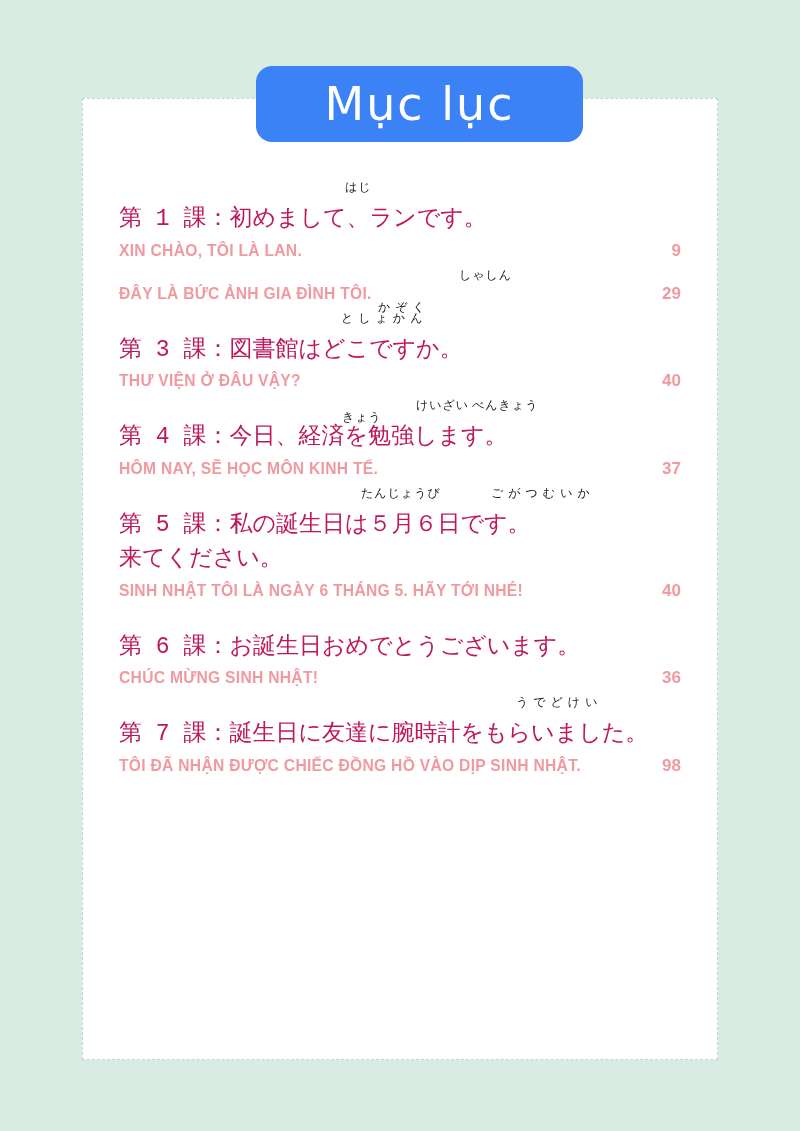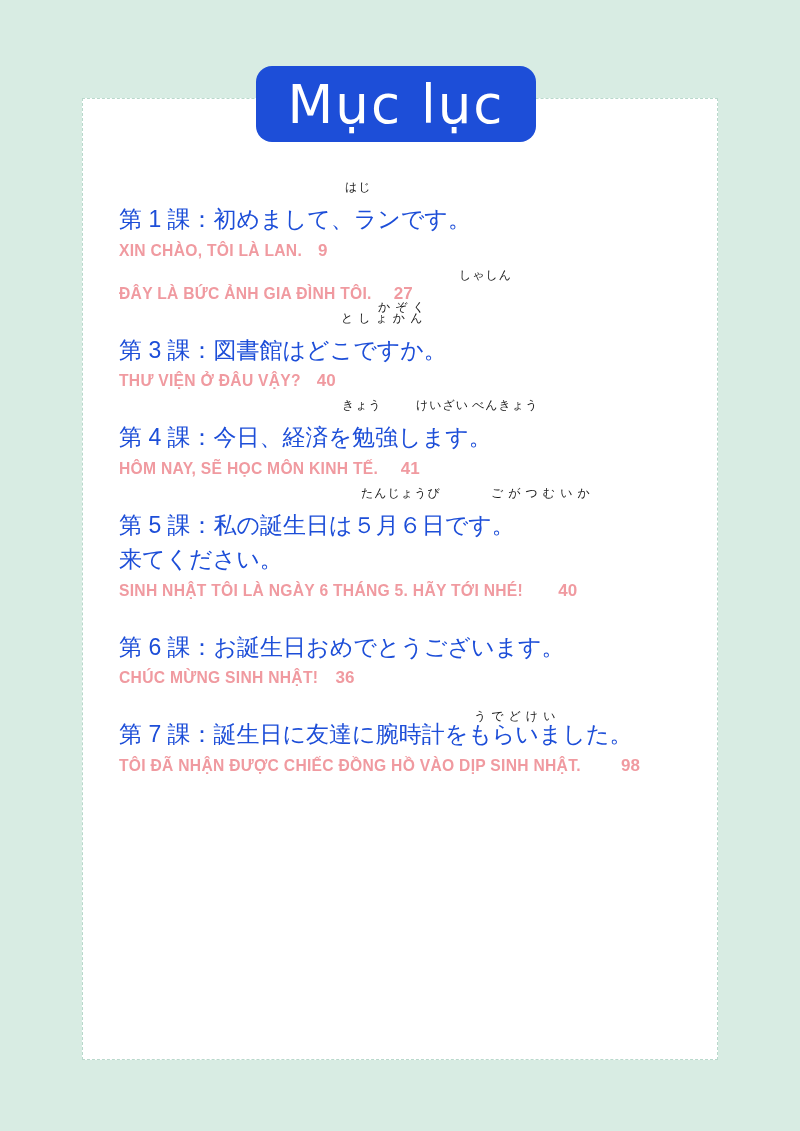--- a/index.html
+++ b/index.html
@@ -20,48 +20,48 @@
     width: 636px;
     height: 962px;
     background: #ffffff;
     border: 1px dashed #b9d9cc;
     box-sizing: border-box;
   }
   .title-pill {
     position: absolute;
     left: 256px;
     top: 66px;
-    width: 280px;
+    width: 327px;
     height: 76px;
-    background: #1d4ed8;
+    background: #3b82f6;
     border-radius: 16px;
     color: #ffffff;
-    font-size: 53px;
+    font-size: 46px;
     letter-spacing: 2px;
     display: flex;
     align-items: center;
     justify-content: center;
     font-family: "DejaVu Sans", sans-serif;
     font-weight: 400;
     z-index: 5;
   }
   .toc {
     position: absolute;
     left: 36px;
     top: 80px;
     right: 30px;
   }
   .entry {
     margin-bottom: 6px;
   }
   .jp-line {
     position: relative;
-    font-family: Liberation Sans, sans-serif;
+    font-family: Liberation Mono, monospace;
     font-size: 23px;
-    color: #1d4ed8;
+    color: #be185d;
     line-height: 1.5;
     white-space: nowrap;
     padding-top: 10px;
   }
   .jp-line + .jp-line {
     padding-top: 0;
   }
   .ruby-row {
     position: relative;
     height: 13px;
@@ -71,20 +71,21 @@
     white-space: nowrap;
     letter-spacing: 1px;
   }
   .ruby-row span {
     position: absolute;
     top: 0;
   }
   .vn-row {
     display: flex;
     align-items: baseline;
+    justify-content: space-between;
     margin-top: 4px;
   }
   .vn-text {
     color: #f09aa0;
     font-size: 17px;
     font-weight: bold;
     letter-spacing: 0.3px;
     font-family: "Liberation Sans", sans-serif;
     transform: scaleX(0.92);
     transform-origin: left center;
@@ -112,43 +113,43 @@
           <div class="vn-page">9</div>
         </div>
       </div>
       <div class="entry">
         <div class="ruby-row">
           <span style="left: 259px; margin-top: 32px;">か ぞ く</span>
           <span style="left: 340px;">しゃしん</span>
         </div>
         <div class="vn-row">
           <div class="vn-text">ĐÂY LÀ BỨC ẢNH GIA ĐÌNH TÔI.</div>
-          <div class="vn-page">27</div>
+          <div class="vn-page">29</div>
         </div>
       </div>
       <div class="entry">
         <div class="ruby-row">
           <span style="left: 222px;">と し ょ か ん</span>
         </div>
         <div class="jp-line">第 3 課：図書館はどこですか。</div>
         <div class="vn-row">
           <div class="vn-text">THƯ VIỆN Ở ĐÂU VẬY?</div>
           <div class="vn-page">40</div>
         </div>
       </div>
       <div class="entry">
         <div class="ruby-row">
-          <span style="left: 223px;">きょう</span>
+          <span style="left: 223px; margin-top: 12px;">きょう</span>
           <span style="left: 297px;">けいざい</span>
           <span style="left: 353px;">べんきょう</span>
         </div>
         <div class="jp-line">第 4 課：今日、経済を勉強します。</div>
         <div class="vn-row">
           <div class="vn-text">HÔM NAY, SẼ HỌC MÔN KINH TẾ.</div>
-          <div class="vn-page">41</div>
+          <div class="vn-page">37</div>
         </div>
       </div>
       <div class="entry">
         <div class="ruby-row">
           <span style="left: 242px;">たんじょうび</span>
           <span style="left: 372px;">ご が つ む い か</span>
         </div>
         <div class="jp-line">第 5 課：私の誕生日は５月６日です。</div>
         <div class="jp-line">来てください。</div>
         <div class="vn-row">
@@ -159,21 +160,21 @@
       <div class="entry">
         <div class="ruby-row"></div>
         <div class="jp-line">第 6 課：お誕生日おめでとうございます。</div>
         <div class="vn-row">
           <div class="vn-text">CHÚC MỪNG SINH NHẬT!</div>
           <div class="vn-page">36</div>
         </div>
       </div>
       <div class="entry">
         <div class="ruby-row">
-          <span style="left: 355px; margin-top: 14px;">う で ど け い</span>
+          <span style="left: 397px;">う で ど け い</span>
         </div>
         <div class="jp-line">第 7 課：誕生日に友達に腕時計をもらいました。</div>
         <div class="vn-row">
           <div class="vn-text">TÔI ĐÃ NHẬN ĐƯỢC CHIẾC ĐỒNG HỒ VÀO DỊP SINH NHẬT.</div>
           <div class="vn-page">98</div>
         </div>
       </div>
     </div>
 </div>
 

